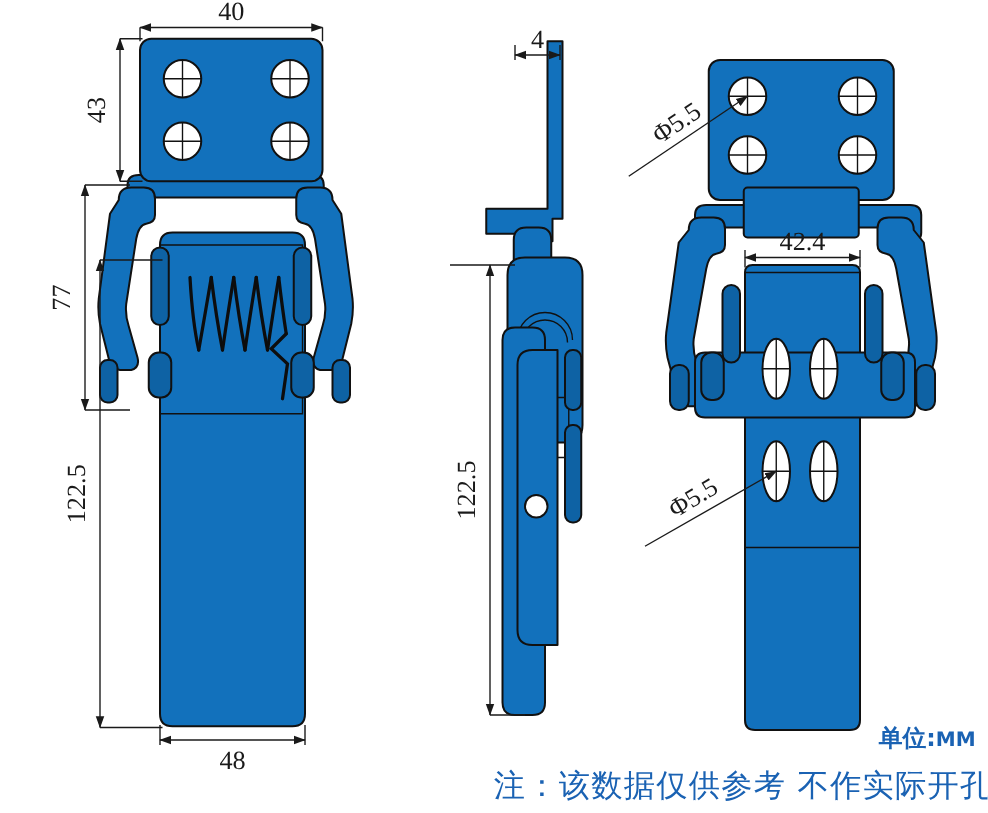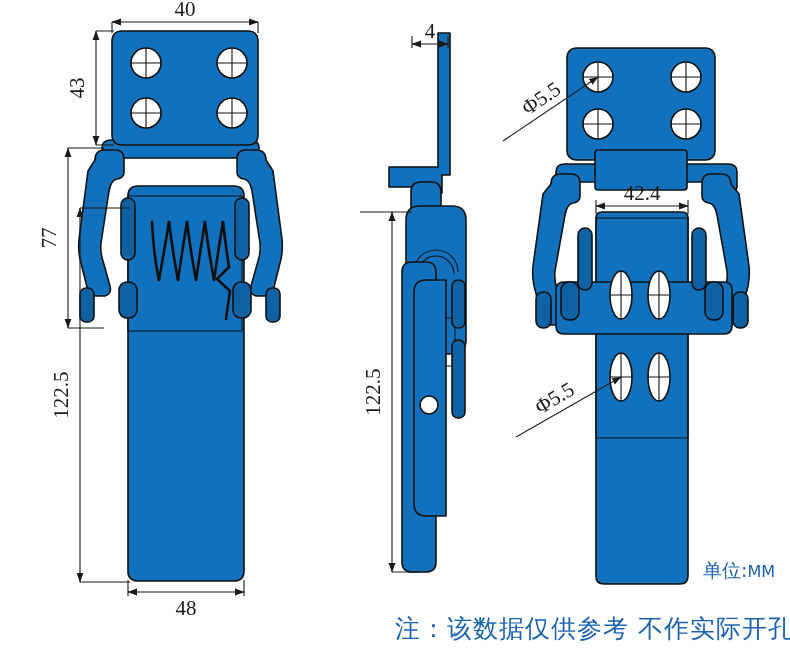--- a/index.html
+++ b/index.html
@@ -5,21 +5,21 @@
   html,body{margin:0;padding:0;background:#ffffff;}
   body{width:790px;height:650px;overflow:hidden;
        font-family:"Liberation Serif", serif;color:#1a1a1a;}
   #stage{position:relative;width:790px;height:650px;background:#fff;}
   svg#drawing{position:absolute;left:0;top:0;width:790px;height:650px;display:block;}
 
   .dimtext{font-family:"Liberation Serif", serif;font-size:21px;fill:#1a1a1a;}
 
   .note{position:absolute;font-family:"DejaVu Sans", sans-serif;
         color:#1a62b3;white-space:nowrap;}
-  #unit-note{left:703px;top:558px;font-size:19px;font-weight:400;letter-spacing:0px;}
+  #unit-note{left:703px;top:578px;font-size:19px;font-weight:700;letter-spacing:0px;}
   #unit-note .mm{font-size:16px;}
   #ref-note{left:395px;top:612px;font-size:25px;font-weight:400;letter-spacing:1px;}
 
   #watermark{position:absolute;left:598px;top:620px;font-size:13px;
              font-family:"DejaVu Sans", sans-serif;color:#6f7f8e;opacity:.85;
              letter-spacing:1.5px;white-space:nowrap;}
 </style>
 </head>
 <body>
 

